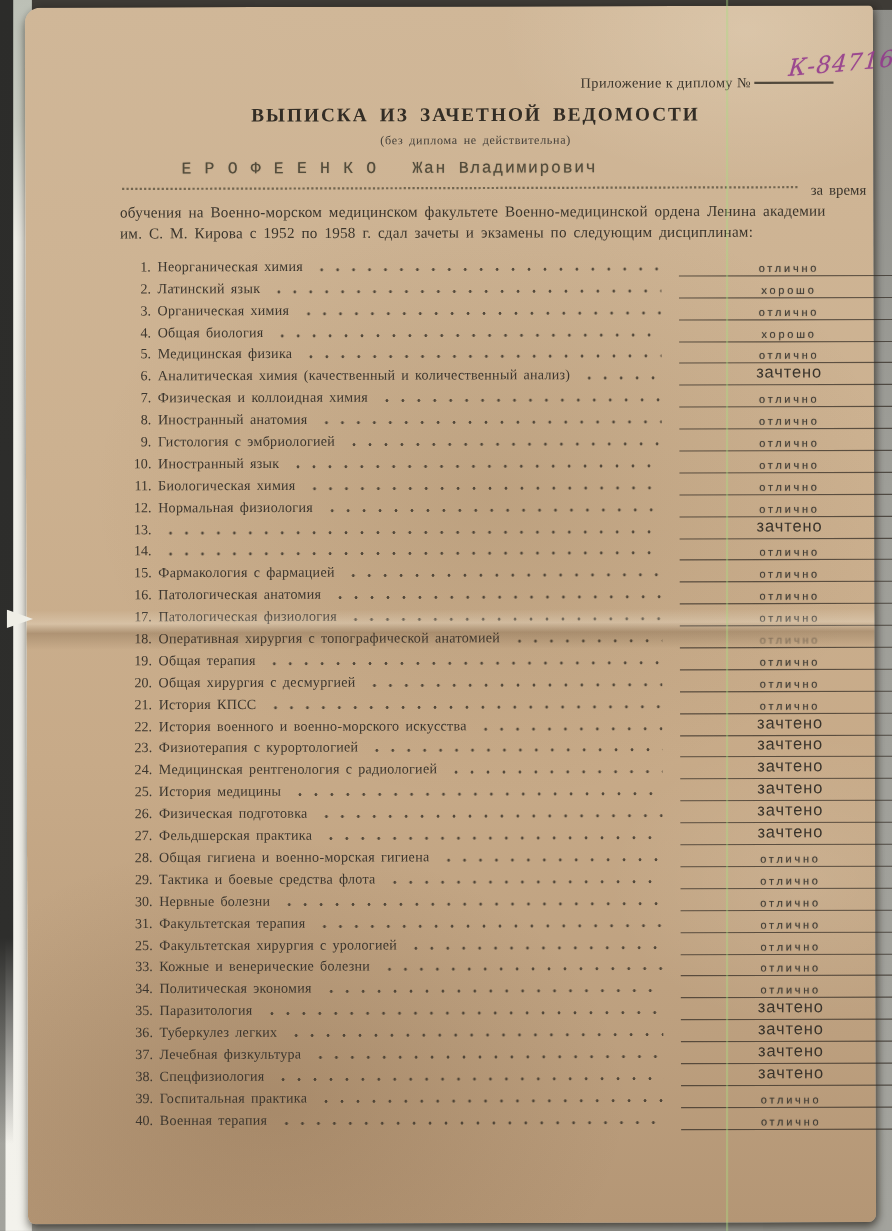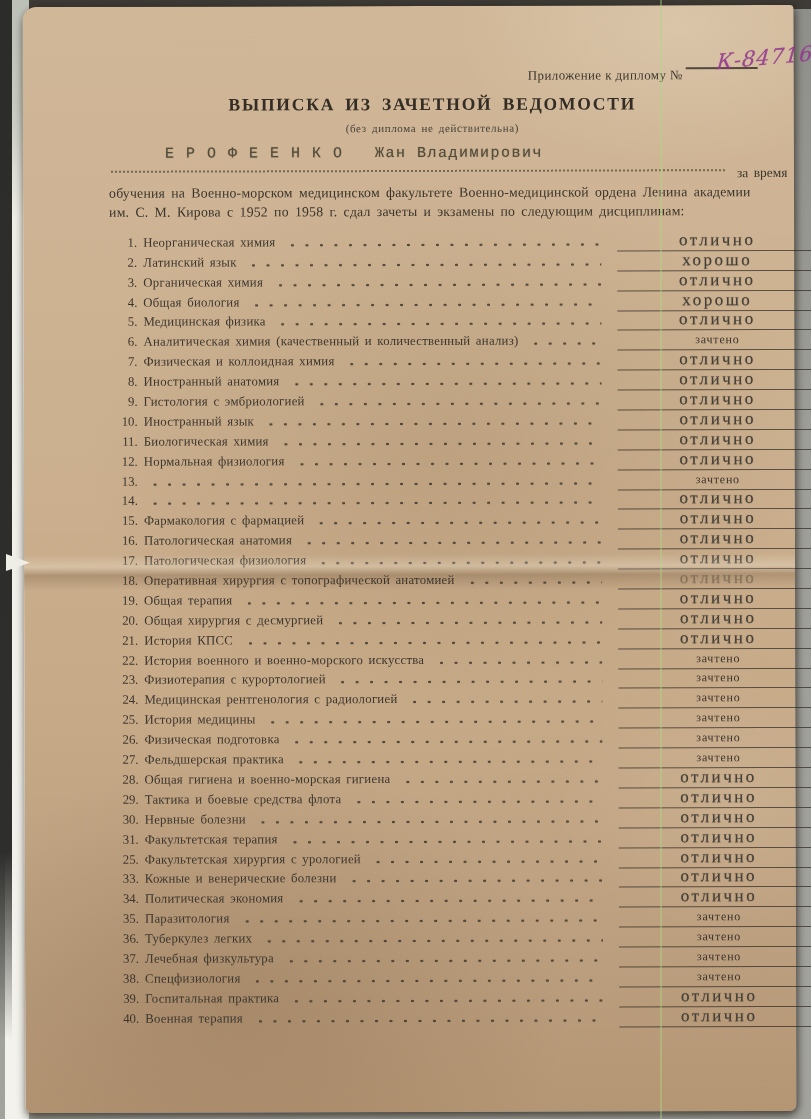--- a/index.html
+++ b/index.html
@@ -22,21 +22,21 @@
            radial-gradient(ellipse 440px 320px at 28% 90%, rgba(96,66,38,.20), transparent 75%),
            radial-gradient(ellipse 260px 190px at 92% 72%, rgba(255,245,225,.12), transparent 70%),
            linear-gradient(180deg,#d0b798 0%,#ccb190 36%,#c7aa88 62%,#bc9f7e 85%,#b49675 100%);}
   .fold{position:absolute;left:0;right:0;top:548px;height:36px;pointer-events:none;
          background:linear-gradient(180deg,rgba(0,0,0,0) 0%,rgba(255,252,240,.25) 34%,rgba(80,56,32,.22) 58%,rgba(0,0,0,0) 100%);}
   .fold-notch{position:absolute;left:6px;top:554px;width:24px;height:17px;background:#efeee6;
          clip-path:polygon(0 0,100% 52%,0 100%);}
   .green-line{position:absolute;left:660px;top:0;width:2px;height:1119px;
          background:rgba(170,220,130,.40);pointer-events:none;}
   
-  .annex{position:absolute;top:62px;left:505px;display:flex;align-items:flex-start;
+  .annex{position:absolute;top:62px;left:505px;display:flex;align-items:center;
          font-size:13px;color:#3c362d;letter-spacing:.4px;white-space:nowrap;}
   .annex-rule{display:inline-block;width:72px;border-bottom:2px solid rgba(58,52,42,.85);margin-left:3px;}
   .handwriting{position:absolute;top:40px;left:694px;font-size:21px;font-style:italic;
          font-family:"DejaVu Serif",serif;color:#93378d;letter-spacing:1px;white-space:nowrap;
          transform:rotate(-5deg) skewX(-10deg);opacity:.88;text-shadow:0 0 1px rgba(147,55,141,.5);}
   .doc-title{position:absolute;top:88px;left:24px;width:771px;text-align:center;margin:0;
          font-size:17.5px;font-weight:bold;letter-spacing:1.8px;color:#332d25;word-spacing:4px;}
   .doc-subtitle{position:absolute;top:116px;left:24px;width:771px;text-align:center;
          font-size:11px;color:#45403a;letter-spacing:.6px;word-spacing:2px;}
   .name-line{position:absolute;top:138px;left:88px;width:614px;height:26px;
@@ -51,23 +51,23 @@
   .subjects{position:absolute;top:226px;left:86px;width:708px;}
   .srow{display:flex;align-items:flex-end;height:19.9px;}
   .num{flex:none;width:28px;text-align:right;font-size:12.8px;color:#3c362e;padding-bottom:2px;}
   .subj{flex:none;font-size:12.8px;color:#3c362e;letter-spacing:.25px;word-spacing:2px;
          white-space:nowrap;padding:0 0 2px 6px;}
   .leader{flex:1;min-width:8px;height:14px;margin:0 16px 0 10px;align-self:flex-end;
          background-image:radial-gradient(circle,rgba(62,55,44,.85) 1.1px,rgba(62,55,44,0) 1.6px);
          background-size:14.5px 6px;background-repeat:repeat-x;background-position:left calc(100% - 4px);}
   .gcell{flex:none;width:200px;display:flex;justify-content:center;align-items:flex-end;
          min-height:18px;border-bottom:1.6px solid rgba(48,42,34,.72);}
-  .gcell.exam .gtext{font-family:Liberation Serif, serif;font-size:17px;
+  .gcell.exam .gtext{font-family:Liberation Sans, sans-serif;font-size:10px;
          letter-spacing:2.5px;color:#454038;text-shadow:0 0 1px rgba(69,64,56,.6);}
-  .gcell.credit .gtext{font-family:Liberation Serif, serif;font-size:12px;letter-spacing:.8px;
+  .gcell.credit .gtext{font-family:Liberation Sans, sans-serif;font-size:15px;letter-spacing:.8px;
          color:#39332b;padding-bottom:2px;}
   .gcell.faded .gtext{opacity:.45;filter:blur(.4px);}
 </style>
 </head>
 <body>
 
 <div class="stage">
   <div class="edge-top"></div>
   <div class="edge-left-white"></div>
   <div class="edge-left-dark"></div>

